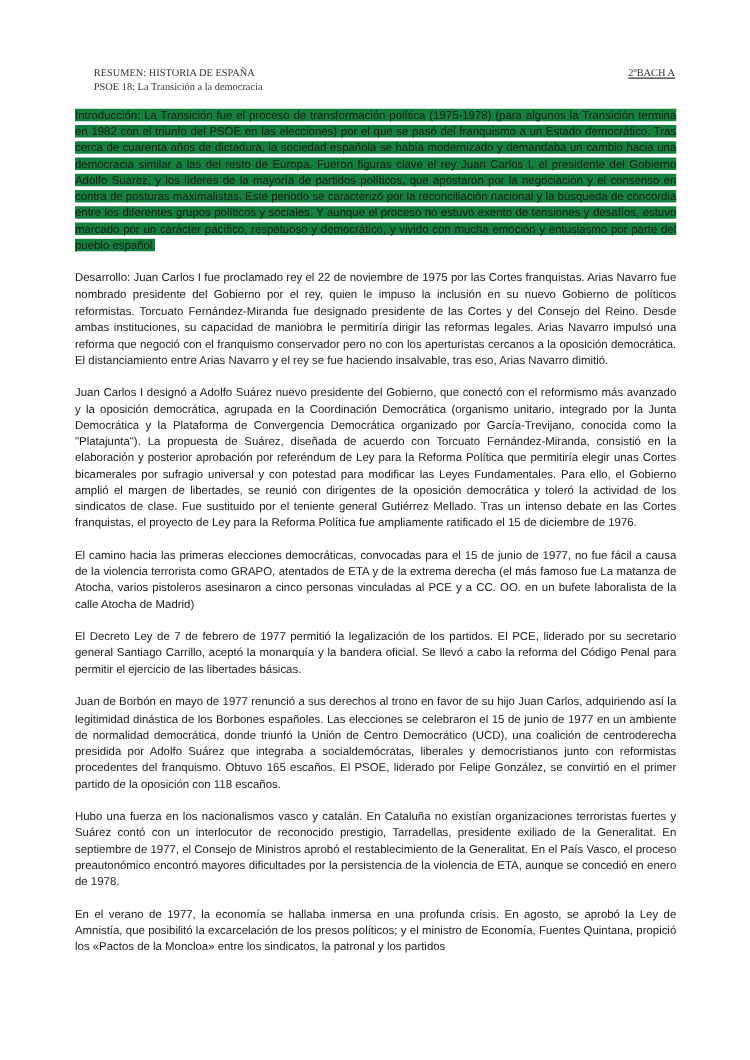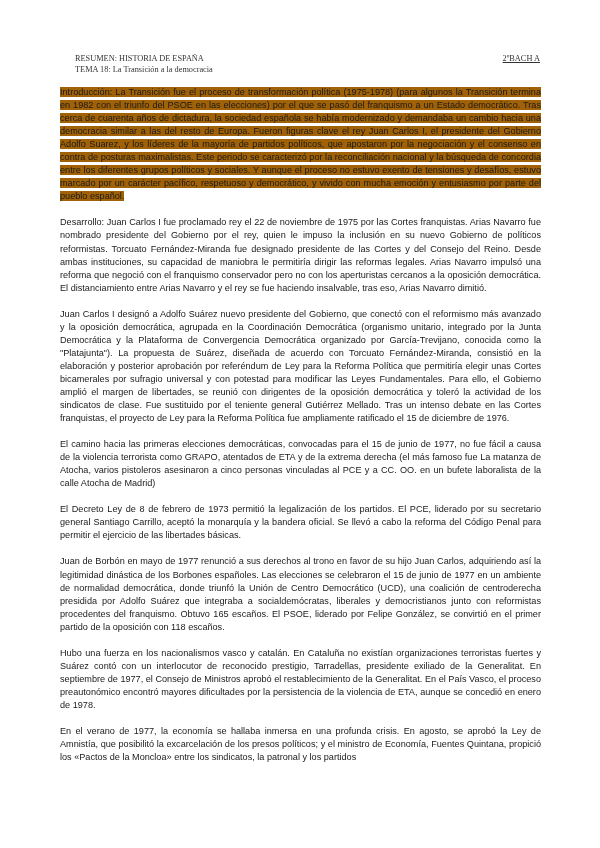--- a/index.html
+++ b/index.html
@@ -6,37 +6,37 @@
   body { width: 600px; height: 848px; position: relative; overflow: hidden; }
   .page { position: absolute; left: 0; top: 16px; width: 600px; height: 848px; background: #fff; }
   .header { position: absolute; left: 75px; top: 37px; width: 465px;
             font-family: "Liberation Serif", "DejaVu Serif", serif; font-size: 8.3px; color: #333; line-height: 11px; }
   .header .left { position: absolute; left: 0; top: 0; }
   .header .right { position: absolute; right: 0; top: 0; text-decoration: underline; }
   .content { position: absolute; left: 60px; top: 70px; width: 481px;
              font-family: "Liberation Sans", "DejaVu Sans", sans-serif; font-size: 9.15px;
              line-height: 13.05px; color: #1a1a1a; text-align: justify; }
   .para { margin: 0 0 13px 0; }
-  .para.highlight span.hl { background: #a16207; }
+  .para.highlight span.hl { background: #15803d; }
 </style>
 </head>
 <body>
 
 <div class="page">
   <div class="header">
     <div class="left">
       <div>RESUMEN: HISTORIA DE ESPAÑA</div>
-      <div>TEMA 18: La Transición a la democracia</div>
+      <div>PSOE 18: La Transición a la democracia</div>
     </div>
     <div class="right">2ºBACH A</div>
   </div>
 
   <div class="content">
     <p class="para highlight"><span class="hl">Introducción: La Transición fue el proceso de transformación política (1975-1978) (para algunos la Transición termina en 1982 con el triunfo del PSOE en las elecciones) por el que se pasó del franquismo a un Estado democrático. Tras cerca de cuarenta años de dictadura, la sociedad española se había modernizado y demandaba un cambio hacia una democracia similar a las del resto de Europa. Fueron figuras clave el rey Juan Carlos I, el presidente del Gobierno Adolfo Suarez, y los líderes de la mayoría de partidos políticos, que apostaron por la negociación y el consenso en contra de posturas maximalistas. Este periodo se caracterizó por la reconciliación nacional y la búsqueda de concordia entre los diferentes grupos políticos y sociales. Y aunque el proceso no estuvo exento de tensiones y desafíos, estuvo marcado por un carácter pacífico, respetuoso y democrático, y vivido con mucha emoción y entusiasmo por parte del pueblo español.</span></p>
     <p class="para">Desarrollo: Juan Carlos I fue proclamado rey el 22 de noviembre de 1975 por las Cortes franquistas. Arias Navarro fue nombrado presidente del Gobierno por el rey, quien le impuso la inclusión en su nuevo Gobierno de políticos reformistas. Torcuato Fernández-Miranda fue designado presidente de las Cortes y del Consejo del Reino. Desde ambas instituciones, su capacidad de maniobra le permitiría dirigir las reformas legales. Arias Navarro impulsó una reforma que negoció con el franquismo conservador pero no con los aperturistas cercanos a la oposición democrática. El distanciamiento entre Arias Navarro y el rey se fue haciendo insalvable, tras eso, Arias Navarro dimitió.</p>
     <p class="para">Juan Carlos I designó a Adolfo Suárez nuevo presidente del Gobierno, que conectó con el reformismo más avanzado y la oposición democrática, agrupada en la Coordinación Democrática (organismo unitario, integrado por la Junta Democrática y la Plataforma de Convergencia Democrática organizado por García-Trevijano, conocida como la "Platajunta"). La propuesta de Suárez, diseñada de acuerdo con Torcuato Fernández-Miranda, consistió en la elaboración y posterior aprobación por referéndum de Ley para la Reforma Política que permitiría elegir unas Cortes bicamerales por sufragio universal y con potestad para modificar las Leyes Fundamentales. Para ello, el Gobierno amplió el margen de libertades, se reunió con dirigentes de la oposición democrática y toleró la actividad de los sindicatos de clase. Fue sustituido por el teniente general Gutiérrez Mellado. Tras un intenso debate en las Cortes franquistas, el proyecto de Ley para la Reforma Política fue ampliamente ratificado el 15 de diciembre de 1976.</p>
     <p class="para">El camino hacia las primeras elecciones democráticas, convocadas para el 15 de junio de 1977, no fue fácil a causa de la violencia terrorista como GRAPO, atentados de ETA y de la extrema derecha (el más famoso fue La matanza de Atocha, varios pistoleros asesinaron a cinco personas vinculadas al PCE y a CC. OO. en un bufete laboralista de la calle Atocha de Madrid)</p>
-    <p class="para">El Decreto Ley de 8 de febrero de 1973 permitió la legalización de los partidos. El PCE, liderado por su secretario general Santiago Carrillo, aceptó la monarquía y la bandera oficial. Se llevó a cabo la reforma del Código Penal para permitir el ejercicio de las libertades básicas.</p>
+    <p class="para">El Decreto Ley de 7 de febrero de 1977 permitió la legalización de los partidos. El PCE, liderado por su secretario general Santiago Carrillo, aceptó la monarquía y la bandera oficial. Se llevó a cabo la reforma del Código Penal para permitir el ejercicio de las libertades básicas.</p>
     <p class="para">Juan de Borbón en mayo de 1977 renunció a sus derechos al trono en favor de su hijo Juan Carlos, adquiriendo así la legitimidad dinástica de los Borbones españoles. Las elecciones se celebraron el 15 de junio de 1977 en un ambiente de normalidad democrática, donde triunfó la Unión de Centro Democrático (UCD), una coalición de centroderecha presidida por Adolfo Suárez que integraba a socialdemócratas, liberales y democristianos junto con reformistas procedentes del franquismo. Obtuvo 165 escaños. El PSOE, liderado por Felipe González, se convirtió en el primer partido de la oposición con 118 escaños.</p>
     <p class="para">Hubo una fuerza en los nacionalismos vasco y catalán. En Cataluña no existían organizaciones terroristas fuertes y Suárez contó con un interlocutor de reconocido prestigio, Tarradellas, presidente exiliado de la Generalitat. En septiembre de 1977, el Consejo de Ministros aprobó el restablecimiento de la Generalitat. En el País Vasco, el proceso preautonómico encontró mayores dificultades por la persistencia de la violencia de ETA, aunque se concedió en enero de 1978.</p>
     <p class="para">En el verano de 1977, la economía se hallaba inmersa en una profunda crisis. En agosto, se aprobó la Ley de Amnistía, que posibilitó la excarcelación de los presos políticos; y el ministro de Economía, Fuentes Quintana, propició los «Pactos de la Moncloa» entre los sindicatos, la patronal y los partidos</p>
   </div>
 </div>
 
 </body></html>

